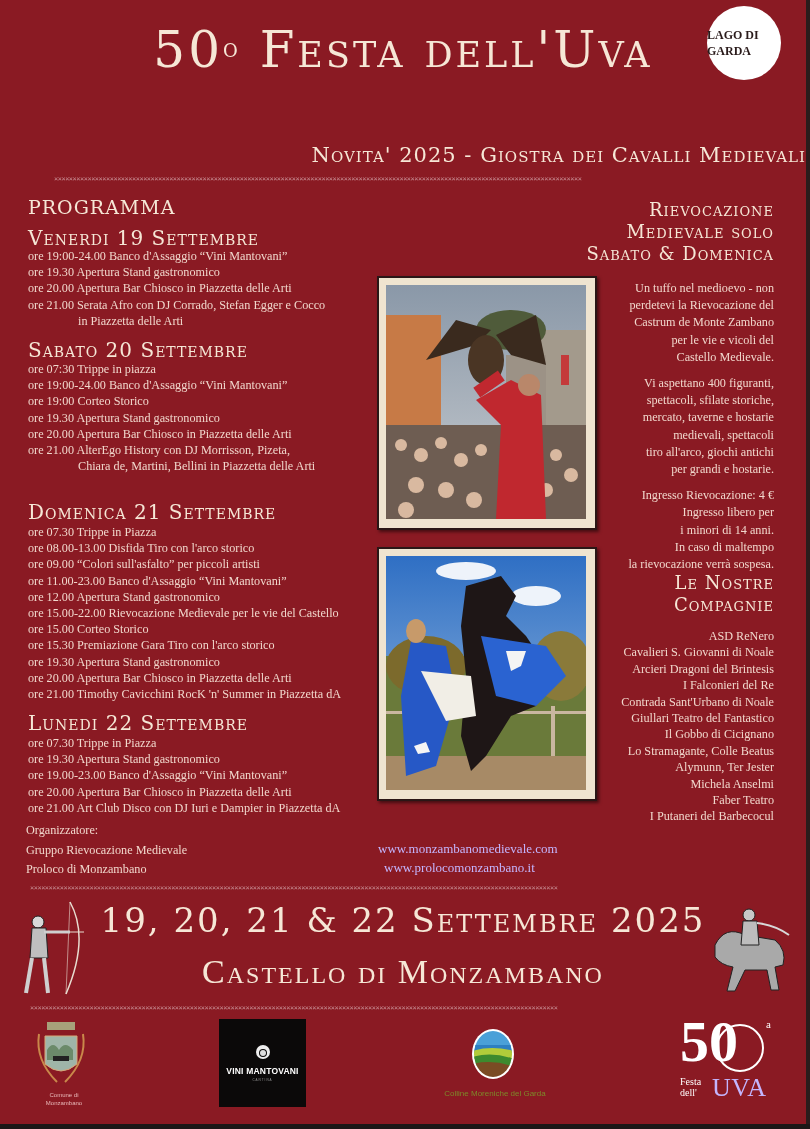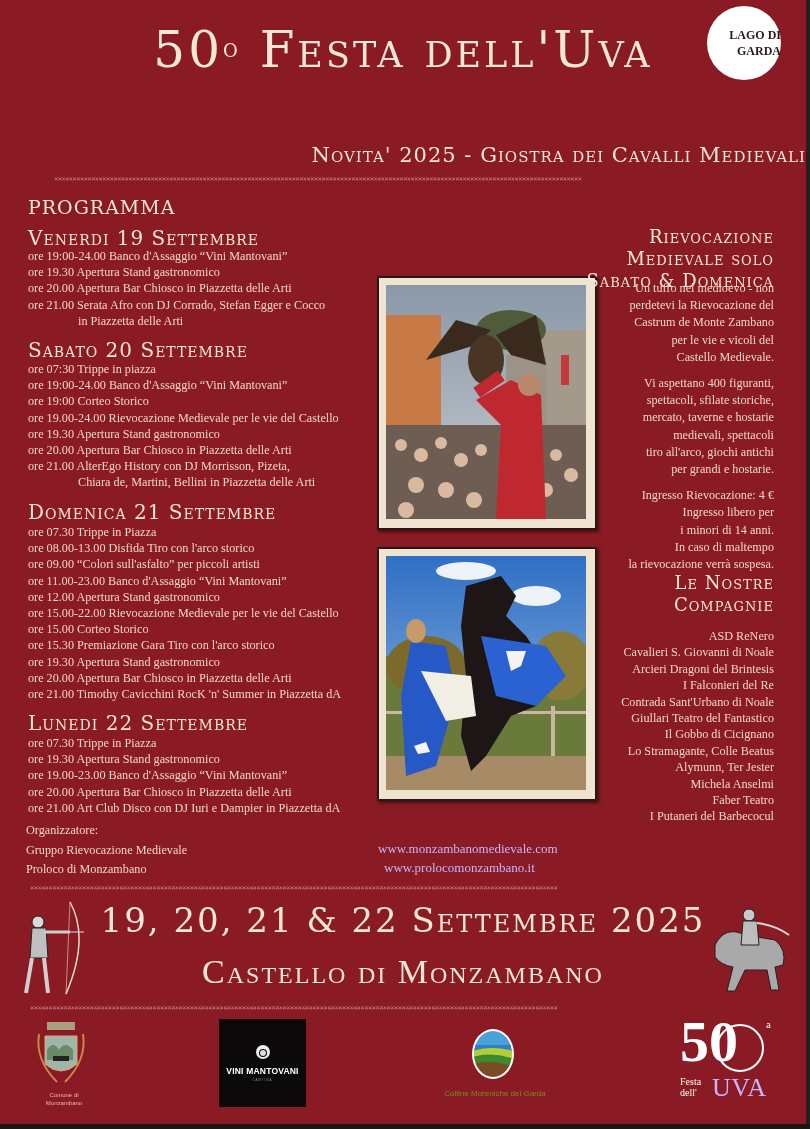--- a/index.html
+++ b/index.html
@@ -4,21 +4,21 @@
 <style>
   html, body { margin:0; padding:0; }
   body { width:810px; height:1129px; background:#1a1414; overflow:hidden; position:relative; font-family:"Liberation Serif", serif; }
   .poster { position:absolute; left:0; top:0; width:806px; height:1124px; background:#8a1a23; color:#f6e7d6; }
   .edge-r { position:absolute; left:806px; top:0; width:4px; height:1129px; background:#2a1c1c; }
   .edge-b { position:absolute; left:0; top:1124px; width:810px; height:5px; background:#1c1717; }
   .title1 { position:absolute; left:0; width:806px; top:20px; text-align:center; font-size:50px; line-height:60px; font-family:"DejaVu Serif", serif; font-variant:small-caps; letter-spacing:3px; }
   .title1 sup { font-size:26px; vertical-align:top; position:relative; top:-2px; }
   .title2 { position:absolute; left:0; width:806px; top:88px; text-align:center; font-size:40px; line-height:48px; font-family:"DejaVu Serif", serif; font-variant:small-caps; letter-spacing:2px; }
   .title3 { position:absolute; left:0; width:806px; top:142px; text-align:right; font-size:21px; line-height:26px; font-family:"DejaVu Serif", serif; font-variant:small-caps; letter-spacing:1px; }
-  .badge { position:absolute; left:707px; top:6px; width:74px; height:74px; border-radius:50%; background:#fff; color:#2a1b1b; display:flex; flex-direction:column; align-items:flex-end; justify-content:center; font-family:"Liberation Serif", serif; font-weight:bold; font-size:12px; line-height:16px; text-align:center; }
+  .badge { position:absolute; left:707px; top:6px; width:74px; height:74px; border-radius:50%; background:#fff; color:#2a1b1b; display:flex; flex-direction:column; align-items:flex-start; justify-content:center; font-family:"Liberation Serif", serif; font-weight:bold; font-size:12px; line-height:16px; text-align:center; }
 
   .xrow { position:absolute; height:8px; overflow:hidden; white-space:nowrap; font-family:"DejaVu Sans Mono", monospace; font-size:7px; line-height:8px; color:#c98f95; letter-spacing:-0.5px; }
 
   .prog-h { position:absolute; left:28px; top:196px; font-size:19px; font-family:"DejaVu Serif", serif; letter-spacing:1px; }
   .day-h { position:absolute; left:28px; font-size:20px; line-height:24px; font-family:"DejaVu Serif", serif; font-variant:small-caps; letter-spacing:1px; }
   .ev { position:absolute; left:28px; width:350px; font-size:12.2px; line-height:16.2px; color:#f1d7cc; }
   .ev div { white-space:nowrap; }
   .ev .cont { padding-left:50px; }
 
   .org { position:absolute; left:26px; font-size:12.2px; line-height:18px; color:#f1d7cc; }
@@ -71,21 +71,20 @@
     <div>ore 20.00 Apertura Bar Chiosco in Piazzetta delle Arti</div>
     <div>ore 21.00 Serata Afro con DJ Corrado, Stefan Egger e Cocco</div>
     <div class="cont">in Piazzetta delle Arti</div>
   </div>
 
   <div class="day-h" style="top:338px;">Sabato 20 Settembre</div>
   <div class="ev" style="top:361px;">
     <div>ore 07:30 Trippe in piazza</div>
     <div>ore 19:00-24.00 Banco d'Assaggio “Vini Mantovani”</div>
     <div>ore 19:00 Corteo Storico</div>
-    <div>ore 19.00-24.00 Rievocazione Medievale per le vie del Castello</div>
     <div>ore 19.30 Apertura Stand gastronomico</div>
     <div>ore 20.00 Apertura Bar Chiosco in Piazzetta delle Arti</div>
     <div>ore 21.00 AlterEgo History con DJ Morrisson, Pizeta,</div>
     <div class="cont">Chiara de, Martini, Bellini in Piazzetta delle Arti</div>
   </div>
 
   <div class="day-h" style="top:500px;">Domenica 21 Settembre</div>
   <div class="ev" style="top:524px;">
     <div>ore 07.30 Trippe in Piazza</div>
     <div>ore 08.00-13.00 Disfida Tiro con l'arco storico</div>
@@ -175,21 +174,21 @@
         <path d="M95 80 L160 90 L180 120 L150 150 L110 140 Z" fill="#2a63d1"></path>
         <path d="M120 95 L140 95 L135 110 L125 115 Z" fill="#f4f4f4"></path>
         <path d="M25 85 L60 90 L70 140 L50 210 L20 220 L15 140 Z" fill="#2658c6"></path>
         <path d="M35 115 L85 120 L90 160 L60 165 Z" fill="#f1eee6"></path>
         <ellipse cx="30" cy="75" rx="10" ry="12" fill="#c79a6a"></ellipse>
         <path d="M28 190 L40 186 L44 196 L32 198 Z" fill="#f4f4f4"></path>
       </svg>
     </div>
   </div>
 
-  <div class="r-h" style="top:199px;margin-top:27px;">
+  <div class="r-h" style="top:199px;">
     <div>Rievocazione</div>
     <div>Medievale solo</div>
     <div>Sabato &amp; Domenica</div>
   </div>
 
   <div class="r-txt" style="top:280px;">
     <p>
       <span>Un tuffo nel medioevo - non</span><br>
       <span>perdetevi la Rievocazione del</span><br>
       <span>Castrum de Monte Zambano</span><br>

